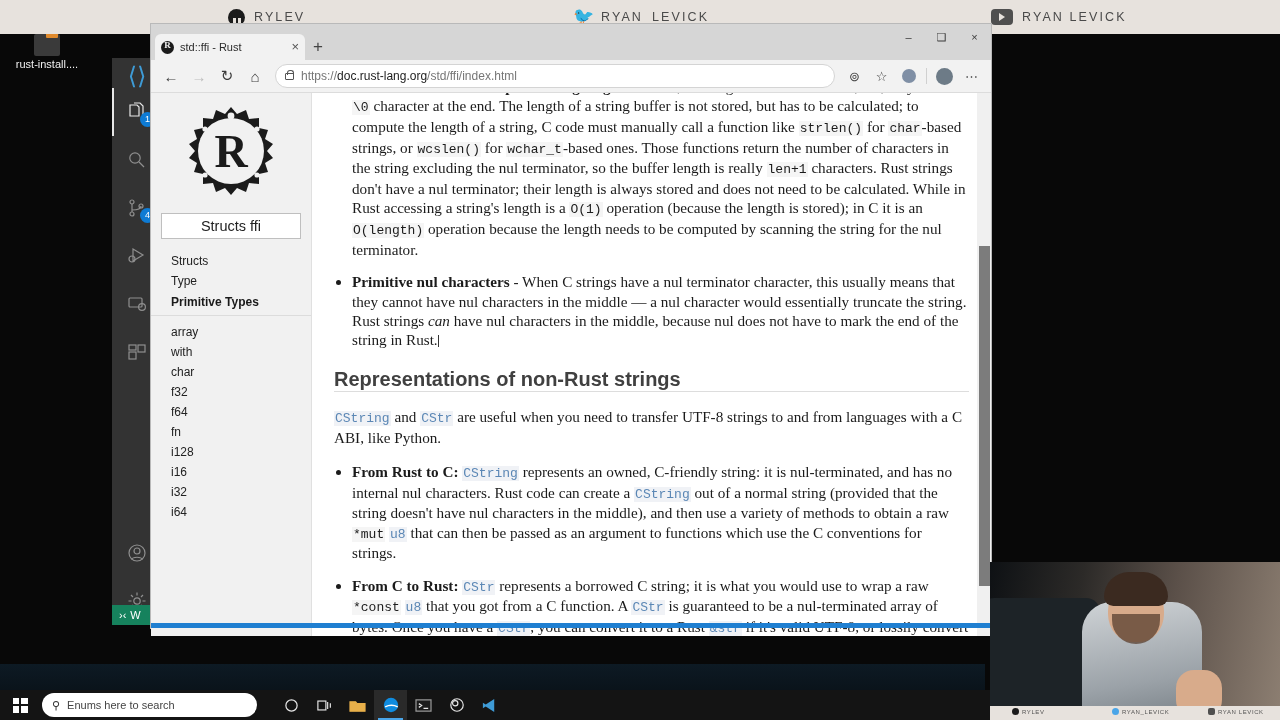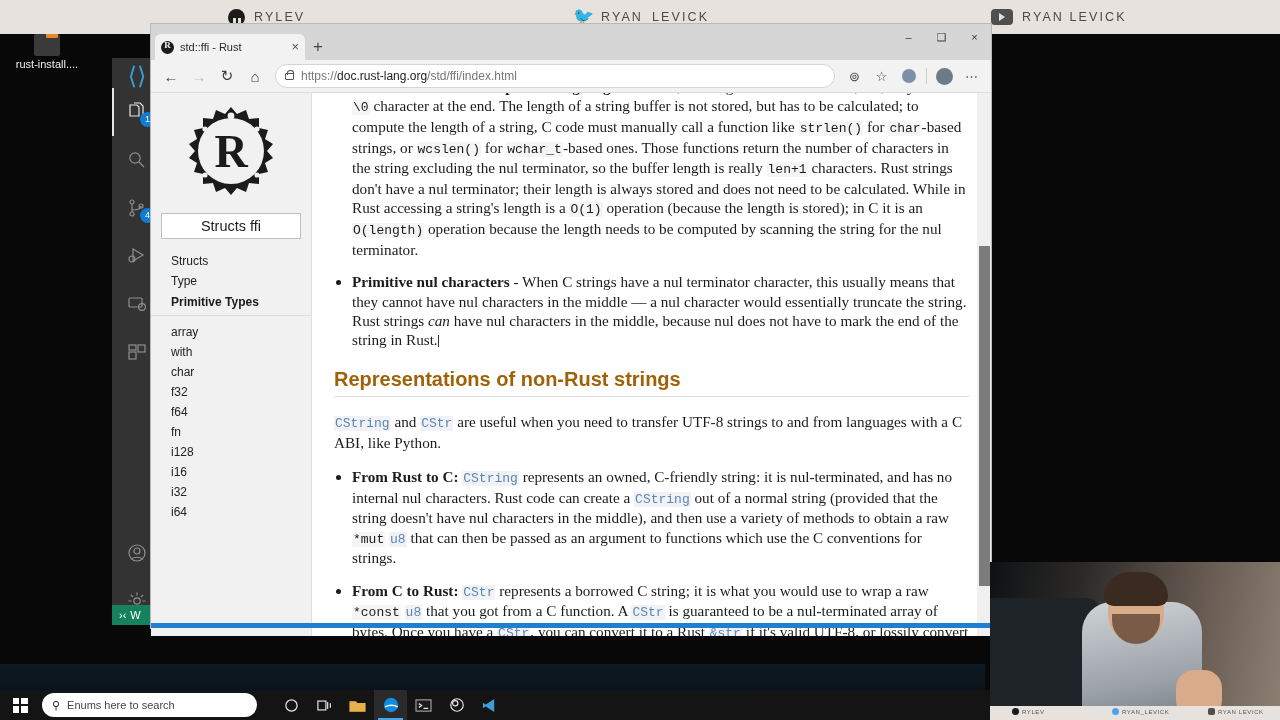--- a/index.html
+++ b/index.html
@@ -157,21 +157,21 @@
   ul.doc-list{ margin:0 0 0 18px; }
   ul.doc-list li{ margin-bottom:13px; font-size:15.2px; line-height:1.28; }
   .doc-p{ font-size:15.2px; line-height:1.28; margin:15px 0; }
   code, .code{
     font-family:"Liberation Mono", monospace; font-size:13px;
     background:#f5f5f5; padding:0 1px; color:#1b1b1b;
   }
   .ty{ color:#5b87b5; background:#f0f2f6; font-family:"Liberation Mono",monospace; font-size:13px; padding:0 1px; cursor:pointer;}
   h2.doc-h{
     font-family:"Liberation Sans", sans-serif; font-size:20px; font-weight:700;
-    color:#a16207; border-bottom:1px solid #ddd; padding-bottom:5px; margin:18px 0 12px;
+    color:#404040; border-bottom:1px solid #ddd; margin:18px 0 12px;
   }
   .caret{ display:inline-block; width:1px; height:12px; background:#333; vertical-align:-2px; }
 
   .pg-scrollbar{
     position:absolute; right:0; top:0; width:14px; height:543px; background:#f0f0f0;
   }
   .pg-thumb{ position:absolute; right:1px; top:153px; width:11px; height:340px; background:#7c7c7c; border-radius:0; }
 
   
   .b-bottomstrip{ position:absolute; left:0; bottom:0; width:840px; height:5px; background:#1f7fd1; }

